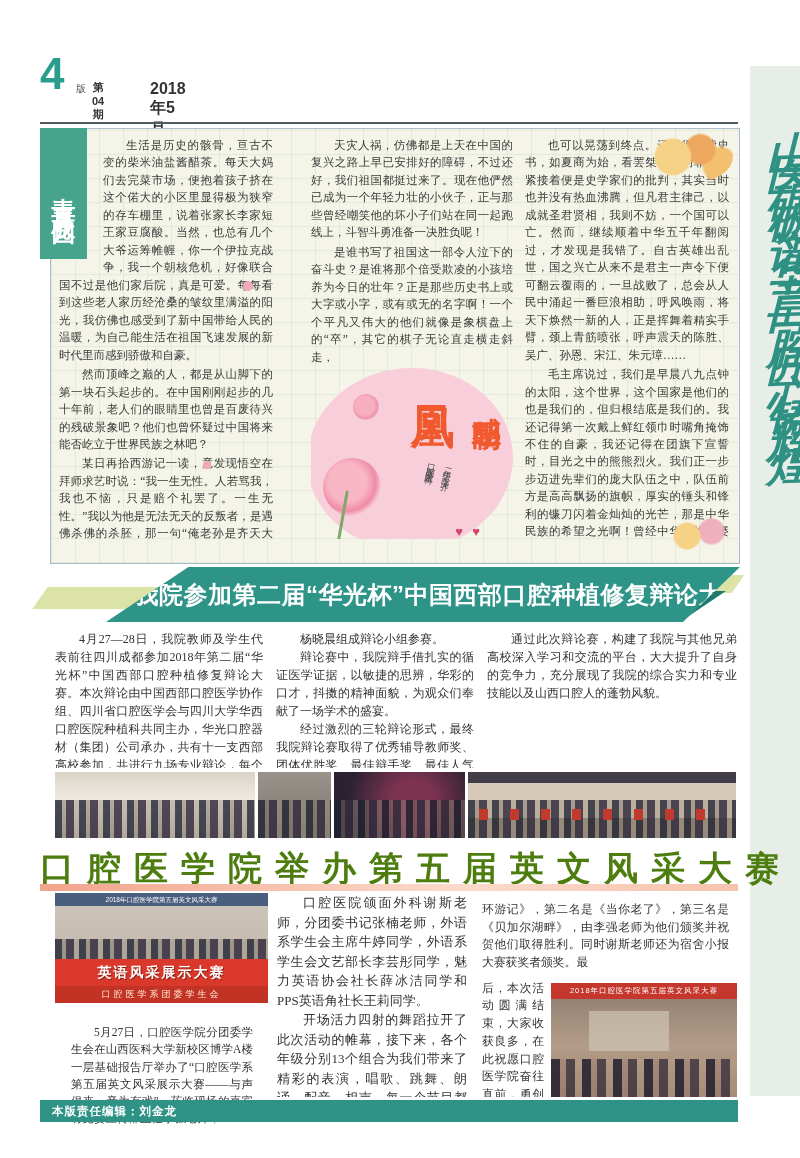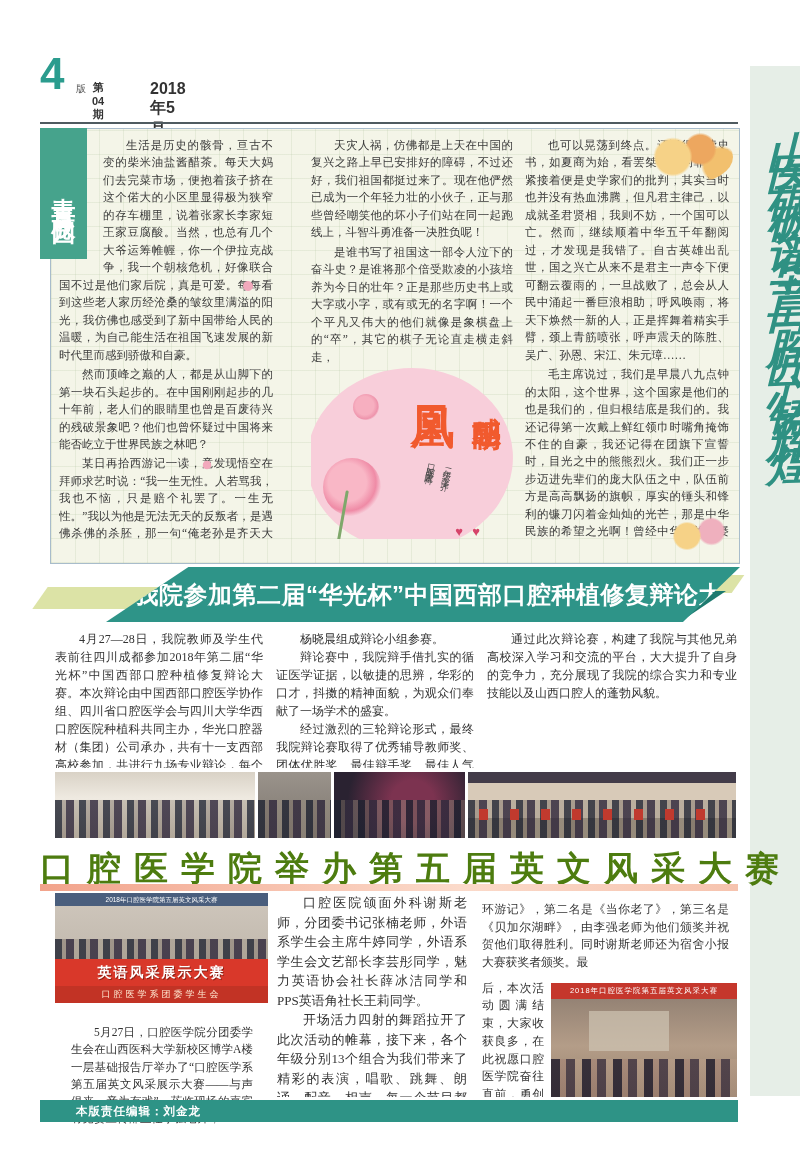--- a/index.html
+++ b/index.html
@@ -130,21 +130,21 @@
   .pr-banner{position:absolute;left:0;right:0;top:0;height:16px;background:#C5372C;color:#fff;
       font-size:7.5px;text-align:center;line-height:16px;white-space:nowrap;overflow:hidden;
       font-family:"Liberation Sans",sans-serif;letter-spacing:1px;}
   .pr-screen{position:absolute;left:38px;top:28px;width:80px;height:40px;background:#cfc4b4;
       opacity:.7;}
   .pr-crowd{position:absolute;left:0;right:0;bottom:0;height:52%;
       background:repeating-linear-gradient(90deg, rgba(35,30,45,.85) 0 9px, rgba(160,120,110,.4) 9px 15px,
       rgba(60,48,62,.8) 15px 24px, rgba(190,160,140,.35) 24px 31px);}
   
   .footbar{position:absolute;left:40px;top:1100px;width:698px;height:22px;background:#2E9386;}
-  .footbar span{display:block;padding-left:36px;line-height:22px;color:#fff;font-size:11.5px;
+  .footbar span{display:block;padding-left:12px;line-height:22px;color:#fff;font-size:11.5px;
       font-weight:bold;font-family:Liberation Serif, serif;letter-spacing:1px;}
 </style>
 </head>
 <body>
 
 <div id="page">
 
   <aside class="calli">
     <div class="calli-text">山医砥砺谱华章口腔匠心铸辉煌</div>
   </aside>

